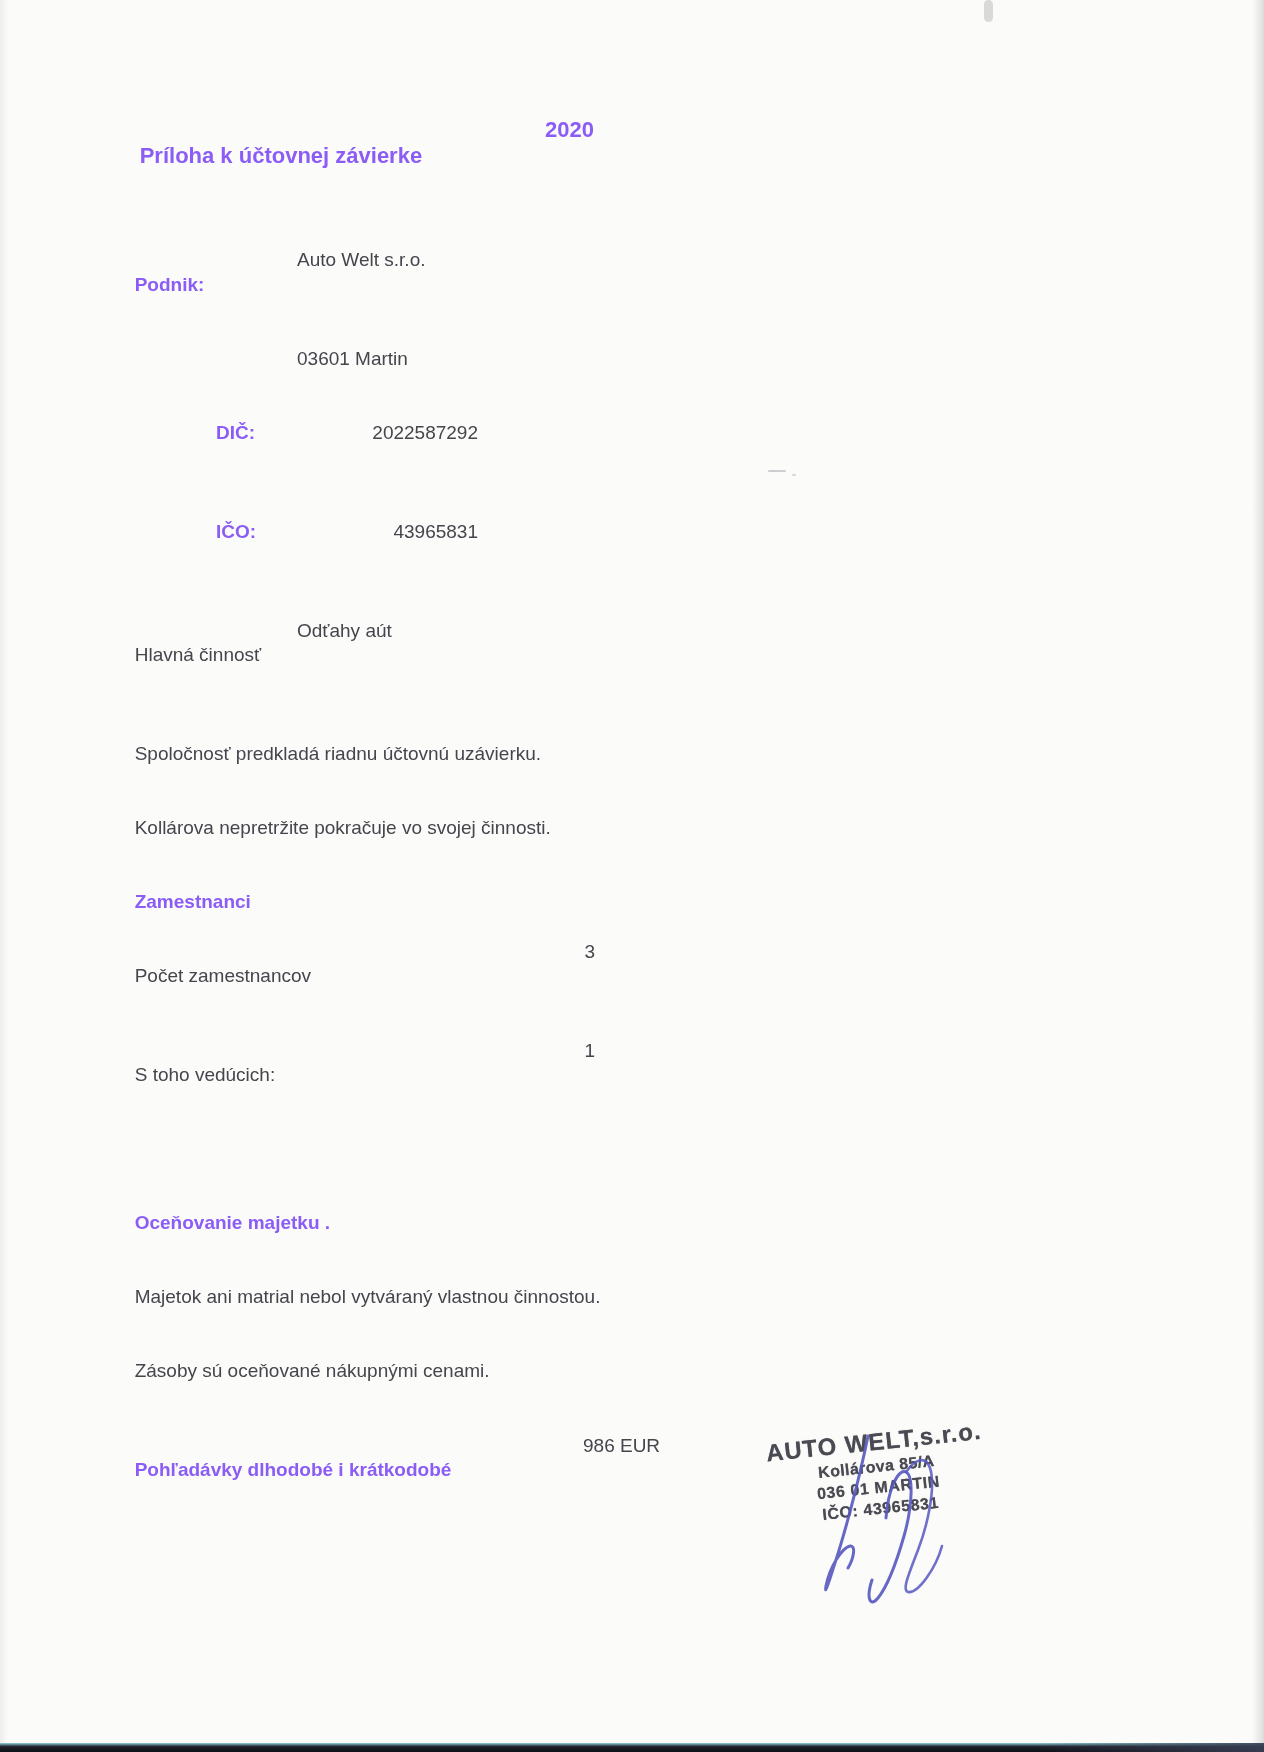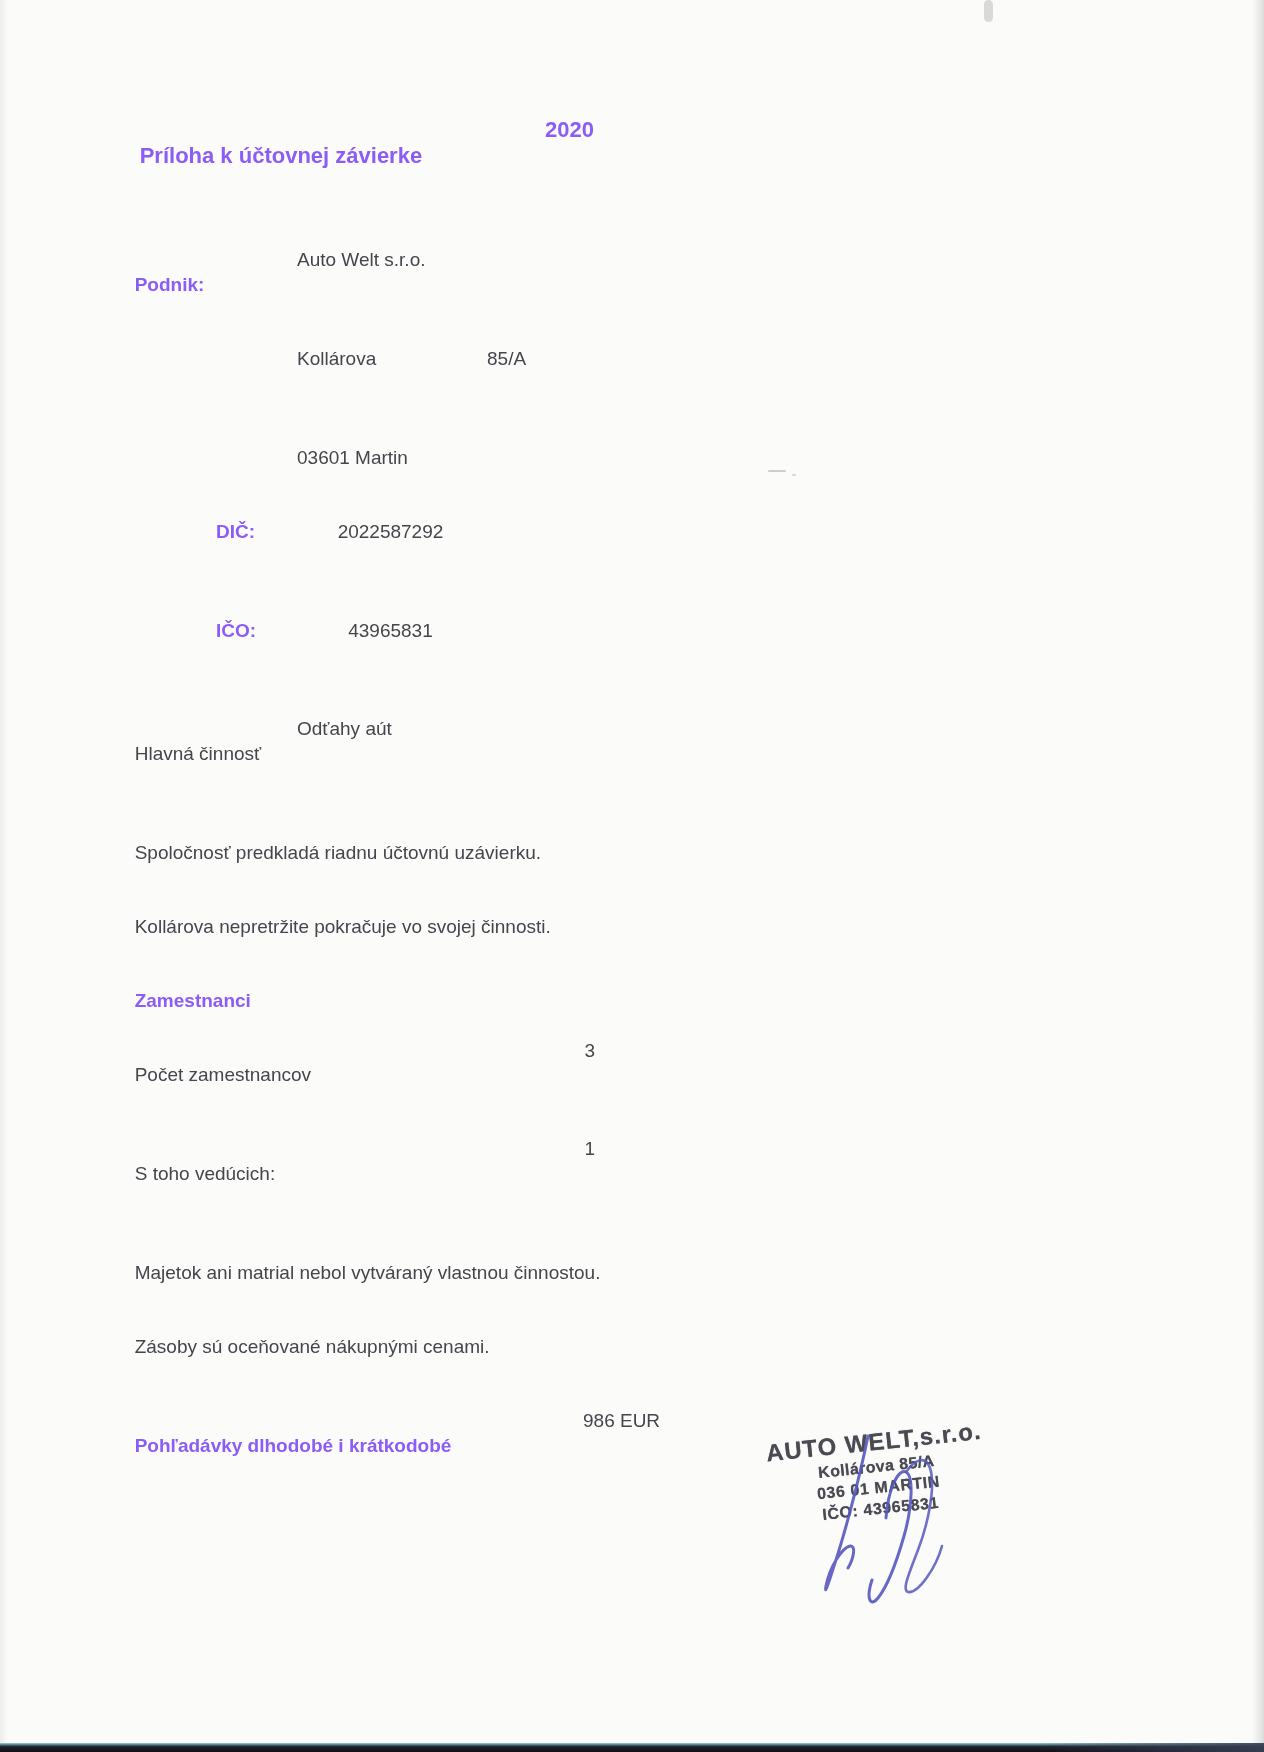--- a/index.html
+++ b/index.html
@@ -23,21 +23,21 @@
     background:#9a9aa0;opacity:.35;}
   .artifact-dash{position:absolute;left:768px;top:470px;width:18px;height:2px;background:#a9a9af;opacity:.55;border-radius:1px;}
   .artifact-dot{position:absolute;left:792px;top:474px;width:4px;height:2px;background:#b5b5bb;opacity:.5;border-radius:1px;}
 
   
   .content{position:absolute;left:103px;top:117px;width:880px;font-size:19px;line-height:24.7px;}
   .line{position:relative;white-space:pre;}
   .b{font-weight:bold;color:#8b5cf6;}
   .a{position:absolute;top:0;}
   .at113{left:113px}.at204{left:194px}.at384{left:384px}
-  .idval{left:200px;width:175px;text-align:center;}
+  .idval{left:200px;width:175px;text-align:right;}
   .cnt{left:457px;width:35px;text-align:right;}
   .eur{left:480px;width:207px;text-align:left;}.at442{left:442px}
   .title-line{font-size:22px;line-height:26px;margin-bottom:27px;}
   .gap-sm{margin-top:25px;}
   .gap-lg{margin-top:49px;}
 
   
   .stamp{position:absolute;left:752px;top:1428px;width:250px;text-align:center;
     transform:rotate(-6deg);color:#4a4a53;text-shadow:0 0 .7px rgba(74,74,83,.8);}
   .stamp-name{font-weight:bold;font-size:24px;letter-spacing:1px;line-height:28px;white-space:nowrap;}
@@ -54,24 +54,20 @@
   <div class="content">
 
     <div class="line title-line">
       <span class="b">Príloha k účtovnej závierke</span>
       <span class="a at442 b">2020</span>
     </div>
 
     <div class="line">
       <span class="b">Podnik:</span>
       <span class="a at204">Auto Welt s.r.o.</span>
-    </div>
-    <div class="line">
-      <span class="a at204">Kollárova</span>
-      <span class="a at384">85/A</span>
     </div>
     <div class="line">
       <span class="a at204">03601 Martin</span>
     </div>
     <div class="line">
       <span class="a at113 b">DIČ:</span>
       <span class="a idval">2022587292</span>
     </div>
     <div class="line">
       <span class="a at113 b">IČO:</span>
@@ -93,20 +89,23 @@
     </div>
     <div class="line">
       <span>Počet zamestnancov</span>
       <span class="a cnt">3</span>
     </div>
     <div class="line">
       <span>S toho vedúcich:</span>
       <span class="a cnt">1</span>
     </div>
 
+    <div class="line gap-lg">
+      <span class="b">Oceňovanie majetku .</span>
+    </div>
     <div class="line">
       <span>Majetok ani matrial nebol vytváraný vlastnou činnostou.</span>
     </div>
     <div class="line">
       <span>Zásoby sú oceňované nákupnými cenami.</span>
     </div>
 
     <div class="line gap-sm">
       <span class="b">Pohľadávky dlhodobé i krátkodobé</span>
       <span class="a eur">986 EUR</span>

